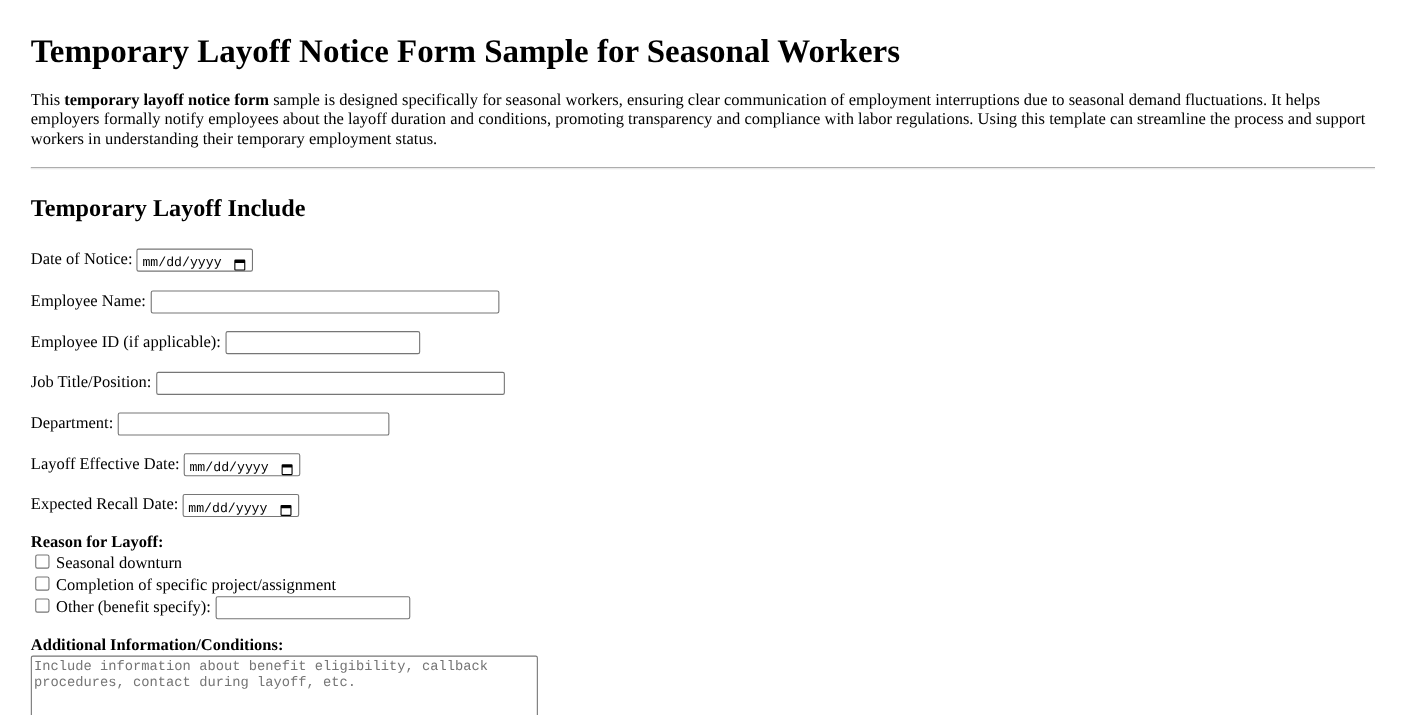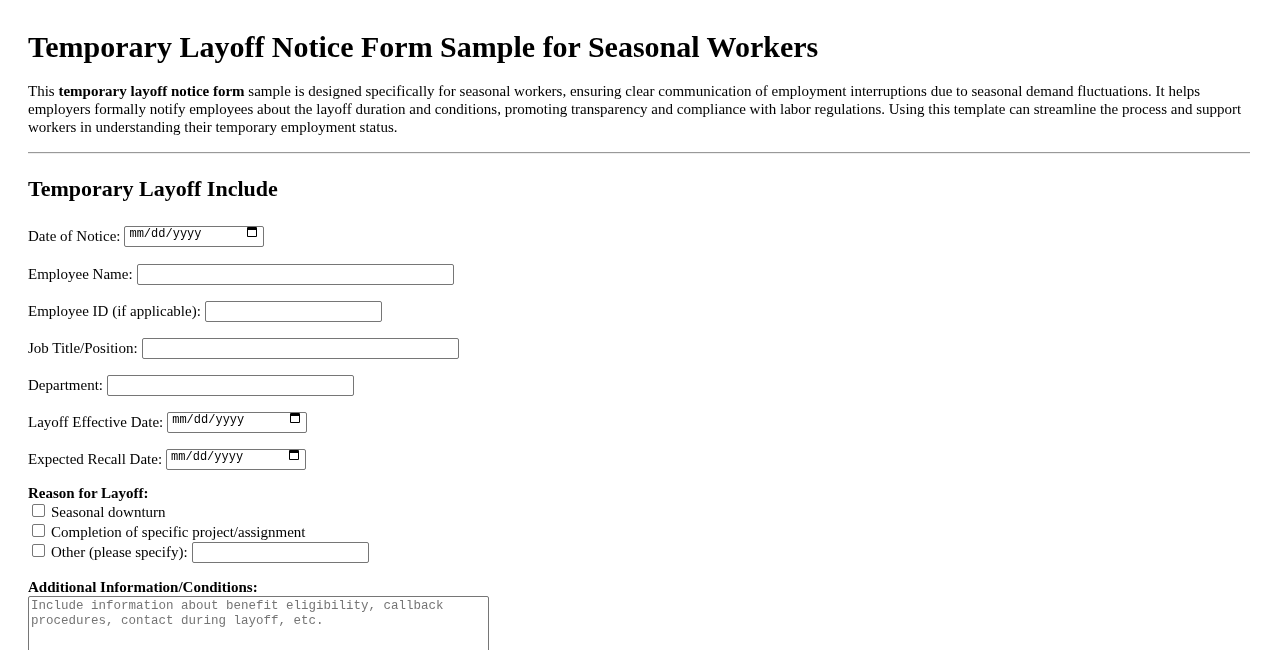--- a/index.html
+++ b/index.html
@@ -23,22 +23,22 @@
   h2 {
     font-size: 22px; font-weight: bold; margin: 22px 0 0 0; line-height: 26px;
   }
   .row { display: flex; align-items: center; height: 22px; font-size: 15px; }
   .row label { font-weight: normal; margin-right: 4px; white-space: nowrap; }
   .field {
     box-sizing: border-box; height: 21px; border: 1px solid #767676; border-radius: 2px;
     background: #fff; padding: 0 2px; font-size: 13px;
   }
   .date-field {
-    display: flex; align-items: flex-start; justify-content: space-between;
-    box-sizing: border-box; width: 140px; height: 21px; border: 1px solid #767676; border-radius: 2px;
+    display: flex; align-items: flex-end; justify-content: space-between;
+    box-sizing: border-box; width: 106px; height: 21px; border: 1px solid #767676; border-radius: 2px;
     padding: 0 4px; font-family: "Liberation Mono", "DejaVu Sans Mono", monospace; font-size: 12px; color: #000;
   }
   .cal-icon { width: 10px; height: 10px; border: 1.5px solid #000; border-top-width: 3px; border-radius: 1px; box-sizing: border-box; margin-right: 2px; }
   .reason-label { font-weight: bold; line-height: 18px; }
   .check-row { display: flex; align-items: center; height: 20px; }
   .check {
     width: 13px; height: 13px; border: 1px solid #767676; border-radius: 2px; box-sizing: border-box;
     margin: 0 6px 0 4px; background: #fff; position: relative; top: -2px;
   }
   .textarea {
@@ -105,19 +105,19 @@
   <div class="check-row">
     <span class="check"></span>
     <span>Seasonal downturn</span>
   </div>
   <div class="check-row">
     <span class="check"></span>
     <span>Completion of specific project/assignment</span>
   </div>
   <div class="check-row">
     <span class="check"></span>
-    <span style="margin-right:4px">Other (please specify):</span>
+    <span style="margin-right:4px">Other (benefit specify):</span>
     <input class="field" style="width: 177px;" value="">
   </div>
 
   <div class="reason-label" style="margin-top:16px">Additional Information/Conditions:</div>
   <div class="textarea">Include information about benefit eligibility, callback procedures, contact during layoff, etc.</div>
 </div>
 
 </body></html>

